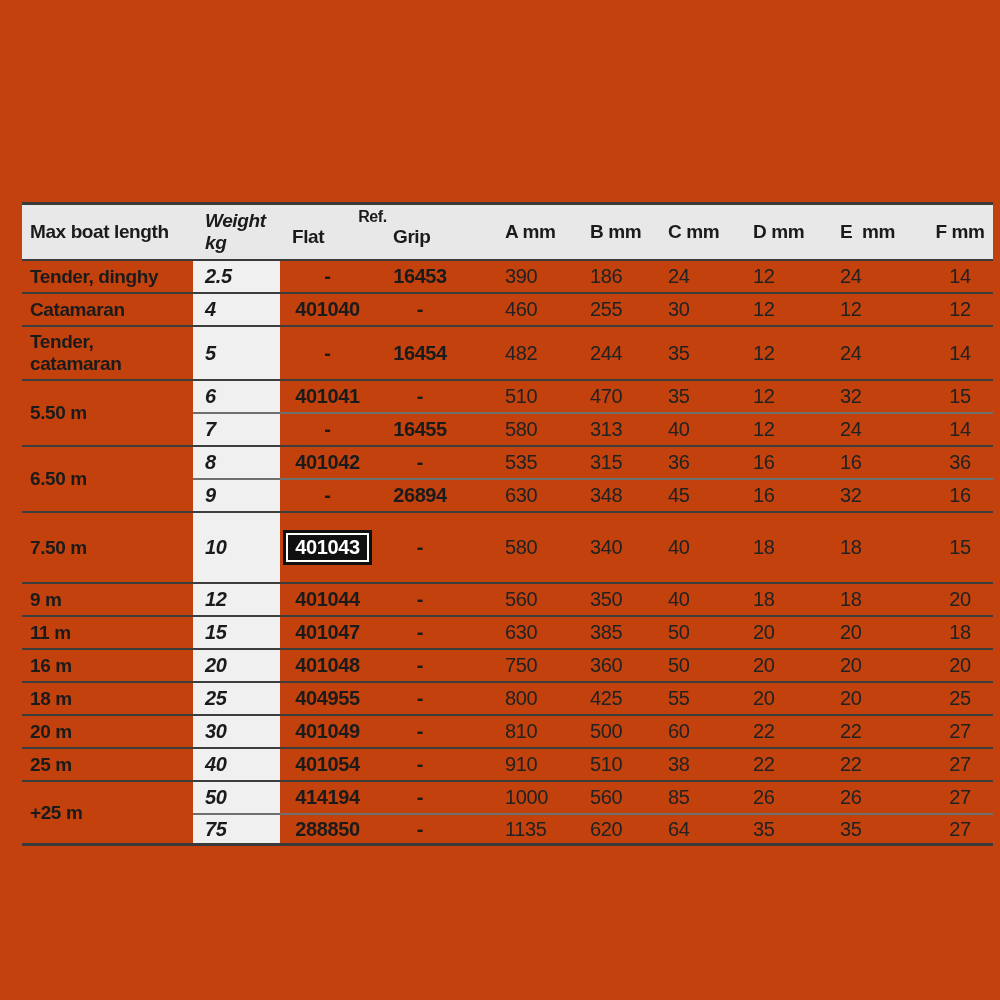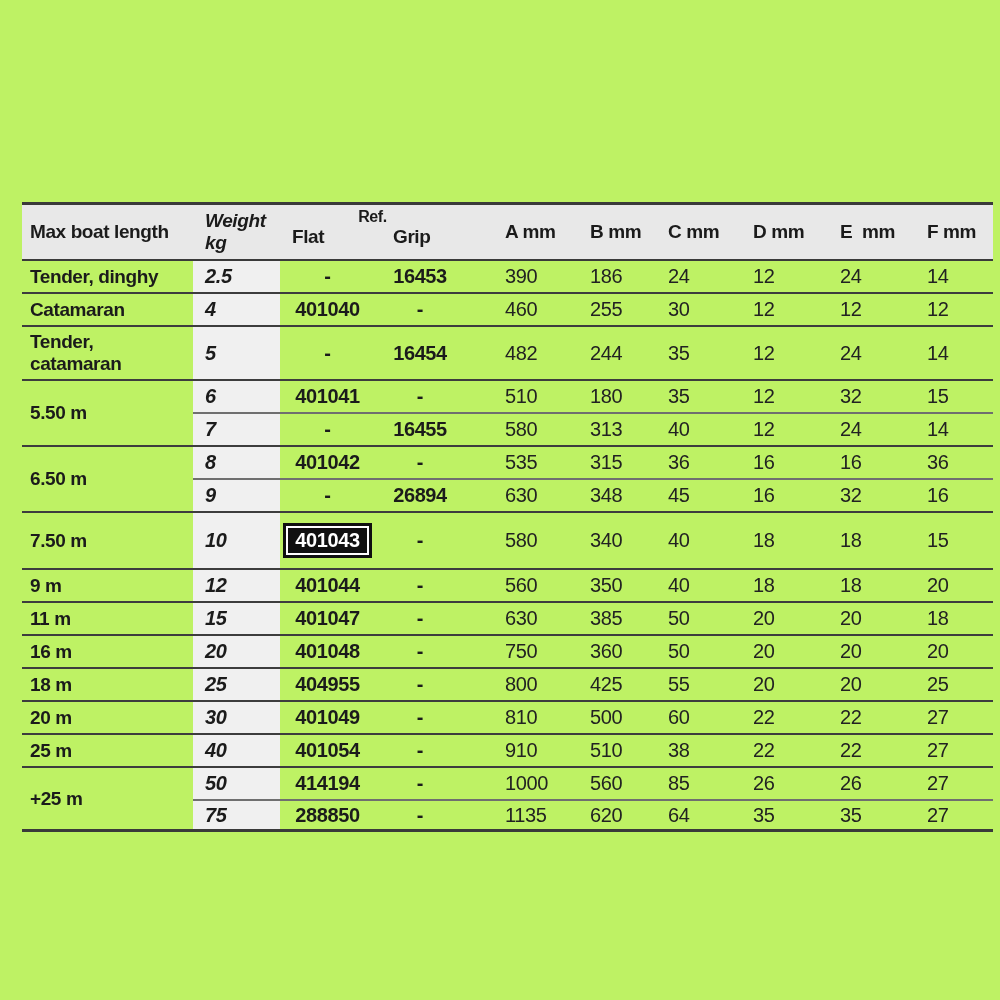--- a/index.html
+++ b/index.html
@@ -2,21 +2,21 @@
 <html><head>
 <meta charset="utf-8">
 <style>
   html, body {
     margin: 0; padding: 0;
     width: 1000px; height: 1000px;
     background: #ffffff;
     font-family: "Liberation Sans", "DejaVu Sans", sans-serif;
     color: #1b1b1b;
   }
-  .page { position: relative; width: 1000px; height: 1000px; background: #bef264; overflow: hidden; }
+  .page { position: relative; width: 1000px; height: 1000px; background: #c2410c; overflow: hidden; }
   .table-wrap { position: absolute; left: 22px; top: 202px; }
 
   table.spec {
     border-collapse: collapse;
     table-layout: fixed;
     width: 971px;
     border-top: 3px solid #3a3a3a;
     border-bottom: 3px solid #3a3a3a;
     letter-spacing: -0.4px;
   }
@@ -44,36 +44,36 @@
   .wt  { text-align: left; padding-left: 12px; font-weight: bold; background: #f0f0f0; white-space: pre-line; line-height: 1.15; font-style: italic; }
   th.wt { background: #e8e8e8; font-size: 19px; }
   .flat, .grip { text-align: center; font-weight: bold; }
   .num { text-align: left; font-weight: normal; color: #222222; }
   th.num { font-weight: bold; color: #1b1b1b; }
   .col-a { padding-left: 40px; }
   .col-b { padding-left: 15px; }
   .col-c { padding-left: 8px; }
   .col-d { padding-left: 11px; }
   .col-e { padding-left: 13px; }
-  .col-f { padding-left: 15px; }
+  .col-f { padding-left: 15px; text-align: center; }
 
   .refh { vertical-align: top; }
   .ref-top { text-align: center; padding-top: 3px; font-size: 16px; }
   .ref-bottom { display: flex; margin-top: 0; font-size: 19px; }
   .ref-bottom .flat-sub { width: 95px; box-sizing: border-box; padding-left: 12px; text-align: left; }
   .ref-bottom .grip-sub { width: 90px; box-sizing: border-box; padding-left: 18px; text-align: left; }
 
   .hl {
     display: inline-block;
     background: #101010;
     color: #ffffff;
     border: 2px solid #ffffff;
     box-shadow: 0 0 0 3px #101010;
     padding: 0 7px;
-    margin: 13px 0;
+    margin: 20px 0;
     line-height: 1.25;
     font-weight: bold;
   }
 </style>
 </head>
 <body>
 
 <div class="page">
   <div class="table-wrap">
     <table class="spec">
@@ -146,21 +146,21 @@
           <td class="num col-d">12</td>
           <td class="num col-e">24</td>
           <td class="num col-f">14</td>
         </tr>
         <tr class="sep-full">
           <td class="lbl" rowspan="2">5.50 m</td>
           <td class="wt">6</td>
           <td class="flat">401041</td>
           <td class="grip">-</td>
           <td class="num col-a">510</td>
-          <td class="num col-b">180</td>
+          <td class="num col-b">470</td>
           <td class="num col-c">35</td>
           <td class="num col-d">12</td>
           <td class="num col-e">32</td>
           <td class="num col-f">15</td>
         </tr>
         <tr class="sep-inner">
           <td class="wt">7</td>
           <td class="flat">-</td>
           <td class="grip">16455</td>
           <td class="num col-a">580</td>

